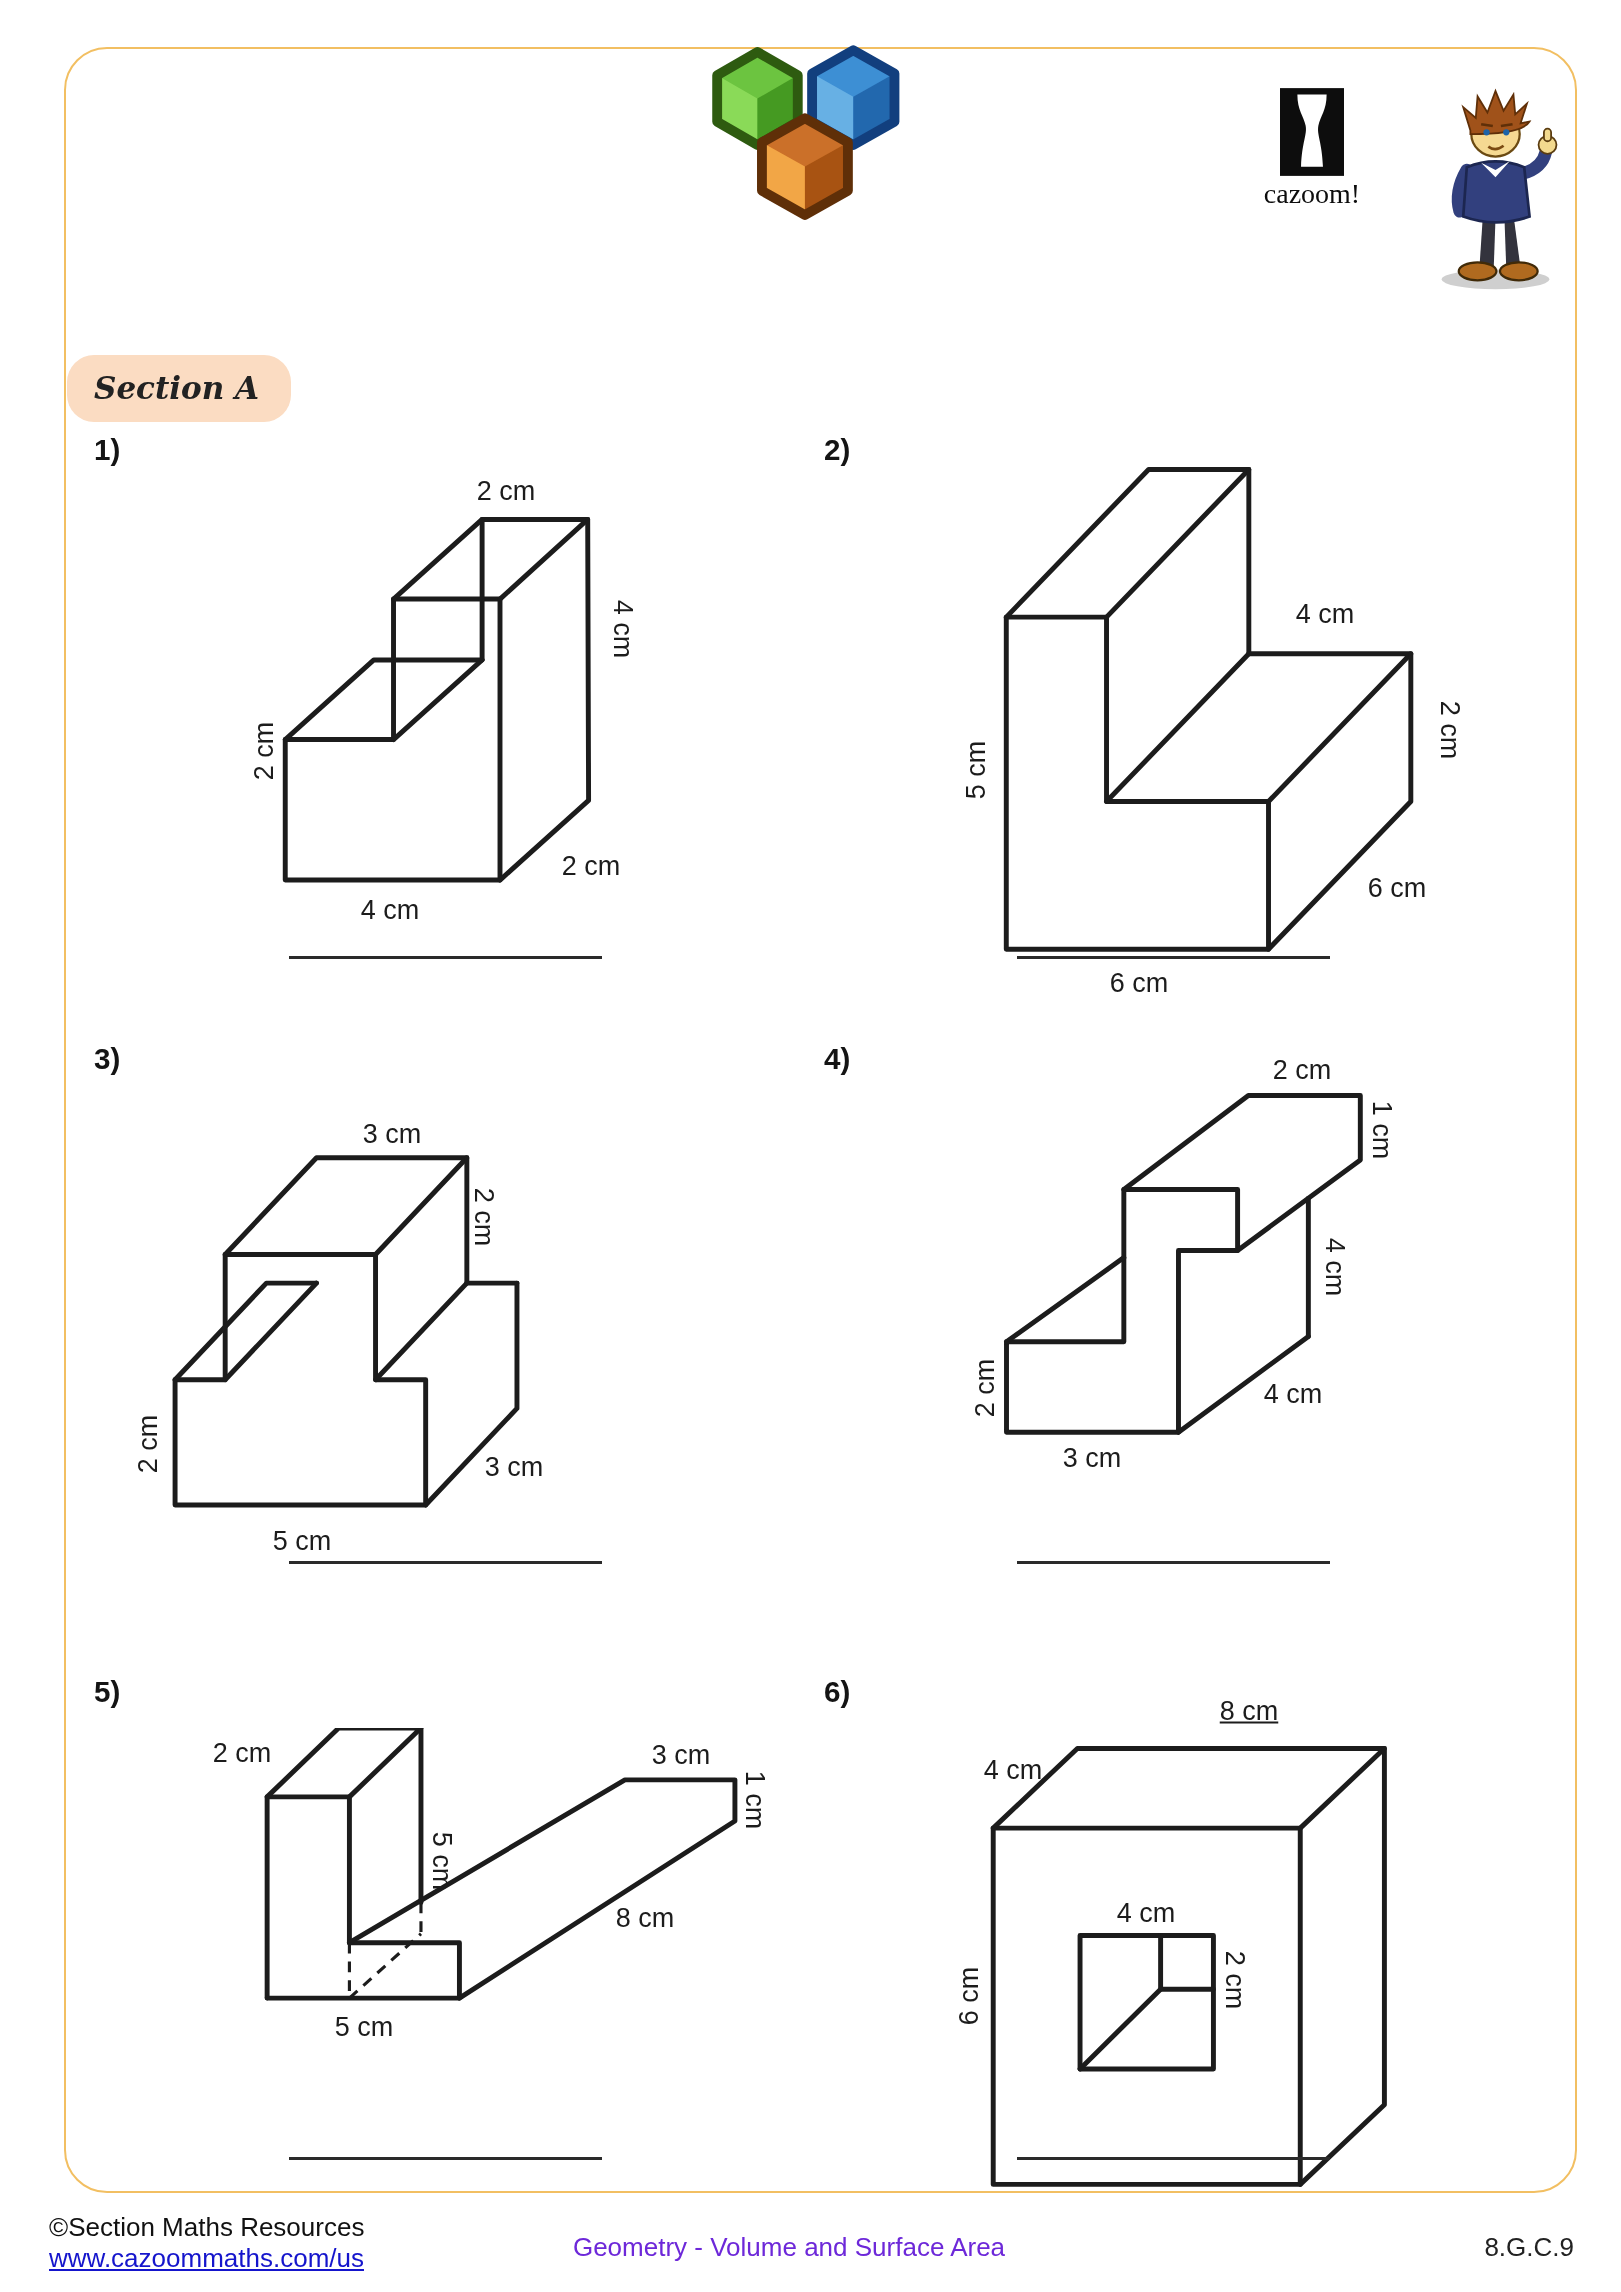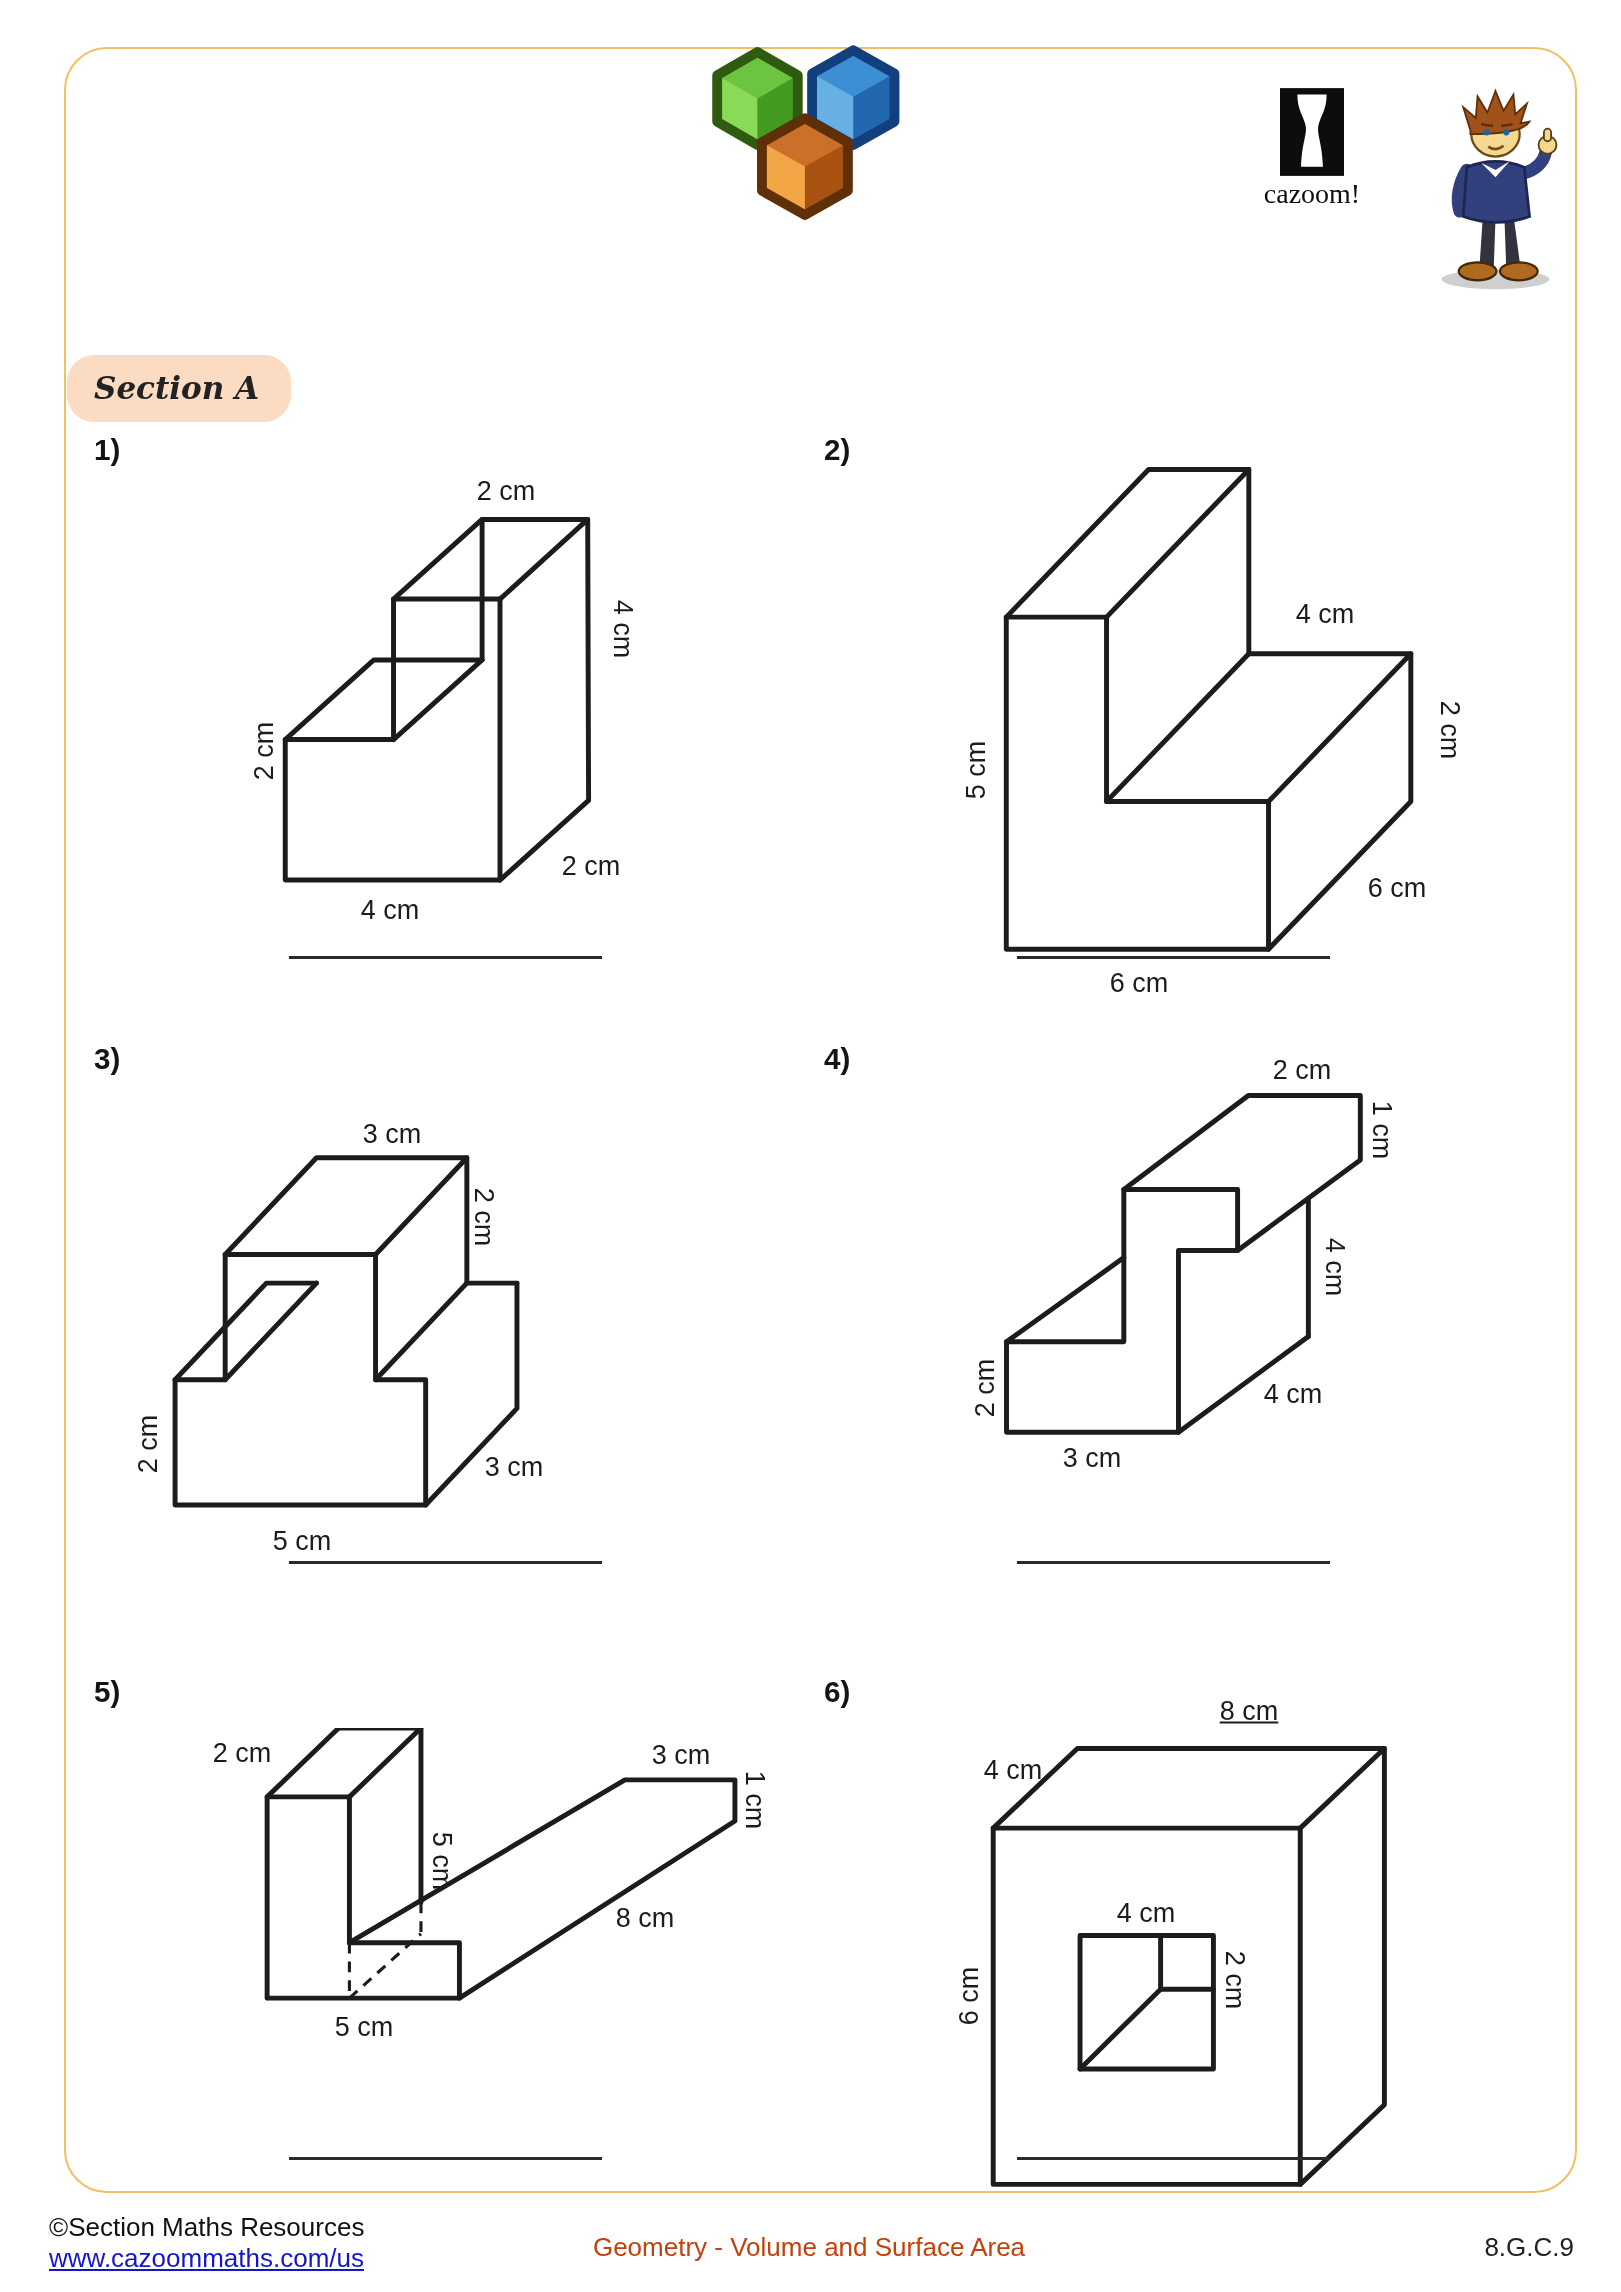--- a/index.html
+++ b/index.html
@@ -25,21 +25,21 @@
   .pnum{position:absolute;font-size:29.6px;font-weight:bold;color:#141414;}
   .problem{position:absolute;}
   .problem svg{position:absolute;left:0;top:0;}
   .dim{position:absolute;font-size:27px;color:#1c1c1c;white-space:nowrap;
        transform:translate(-50%,-50%);}
   .dim.cw{transform:translate(-50%,-50%) rotate(90deg);}
   .dim.ccw{transform:translate(-50%,-50%) rotate(-90deg);}
   .ansline{position:absolute;width:313px;border-top:3.6px solid #2a2a2a;}
   .f-copy{position:absolute;left:49px;top:2212px;font-size:26px;color:#111;}
   .f-link{position:absolute;left:49px;top:2243px;font-size:26px;color:#1515cc;text-decoration:underline;}
-  .f-center{position:absolute;left:406px;top:2232px;width:806px;text-align:center;font-size:26px;color:#c2410c;}
+  .f-center{position:absolute;left:386px;top:2232px;width:806px;text-align:center;font-size:26px;color:#6d28d9;}
   .f-code{position:absolute;left:1415px;top:2232px;width:159px;text-align:right;font-size:26px;color:#222;}
   .shape{stroke:#1c1c1c;stroke-width:5.5;fill:none;stroke-linejoin:round;stroke-linecap:round;}
   .shapef{stroke:#1c1c1c;stroke-width:5.5;fill:#ffffff;stroke-linejoin:round;stroke-linecap:round;}
   .dash{stroke:#1c1c1c;stroke-width:3.5;fill:none;stroke-dasharray:12 9;}
 </style>
 </head>
 <body>
 
 <div class="page">
   <div class="border-frame"></div>

